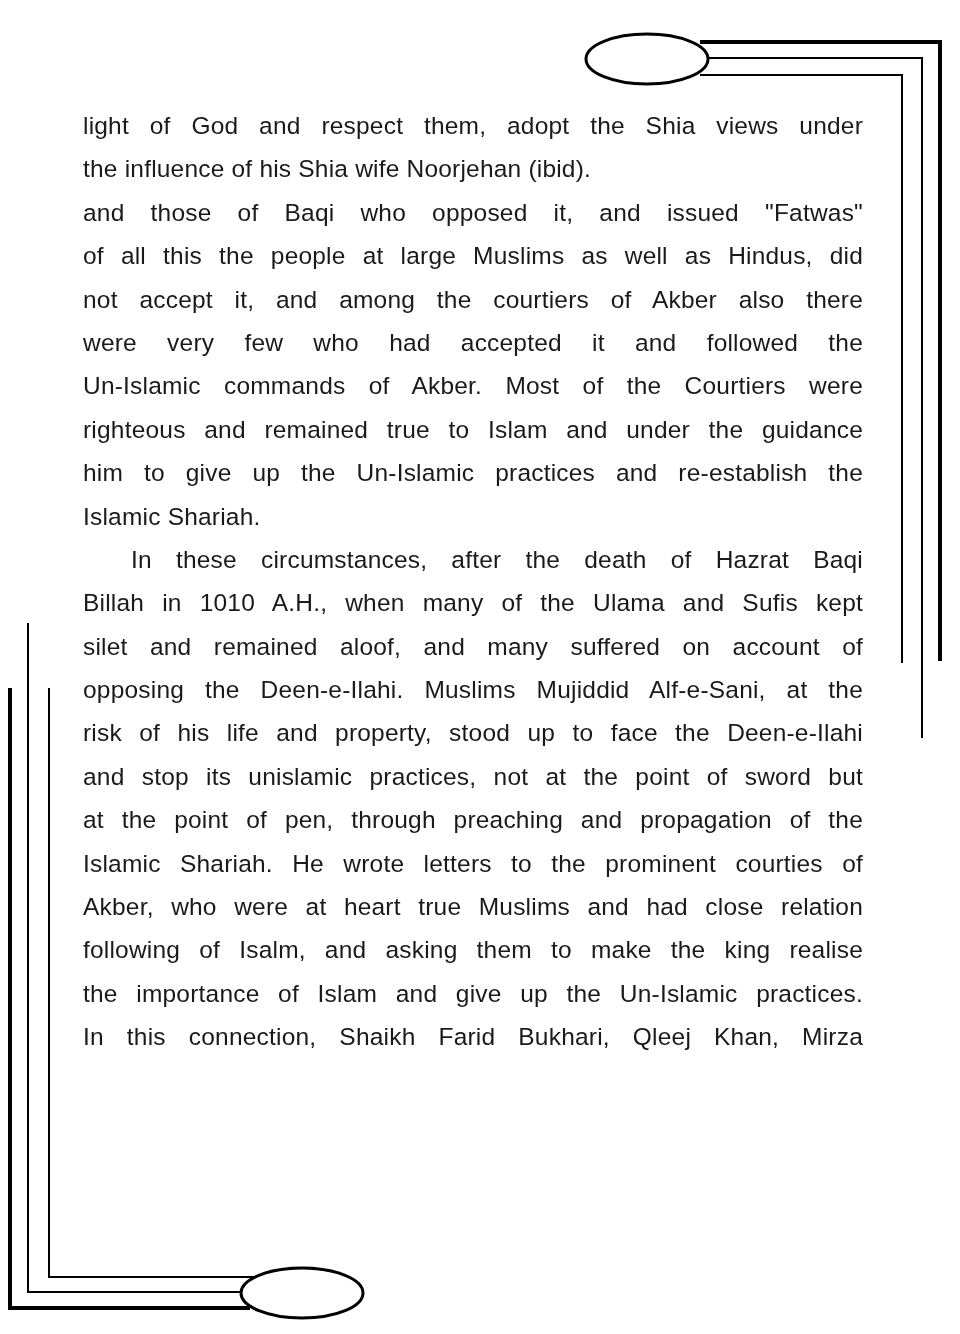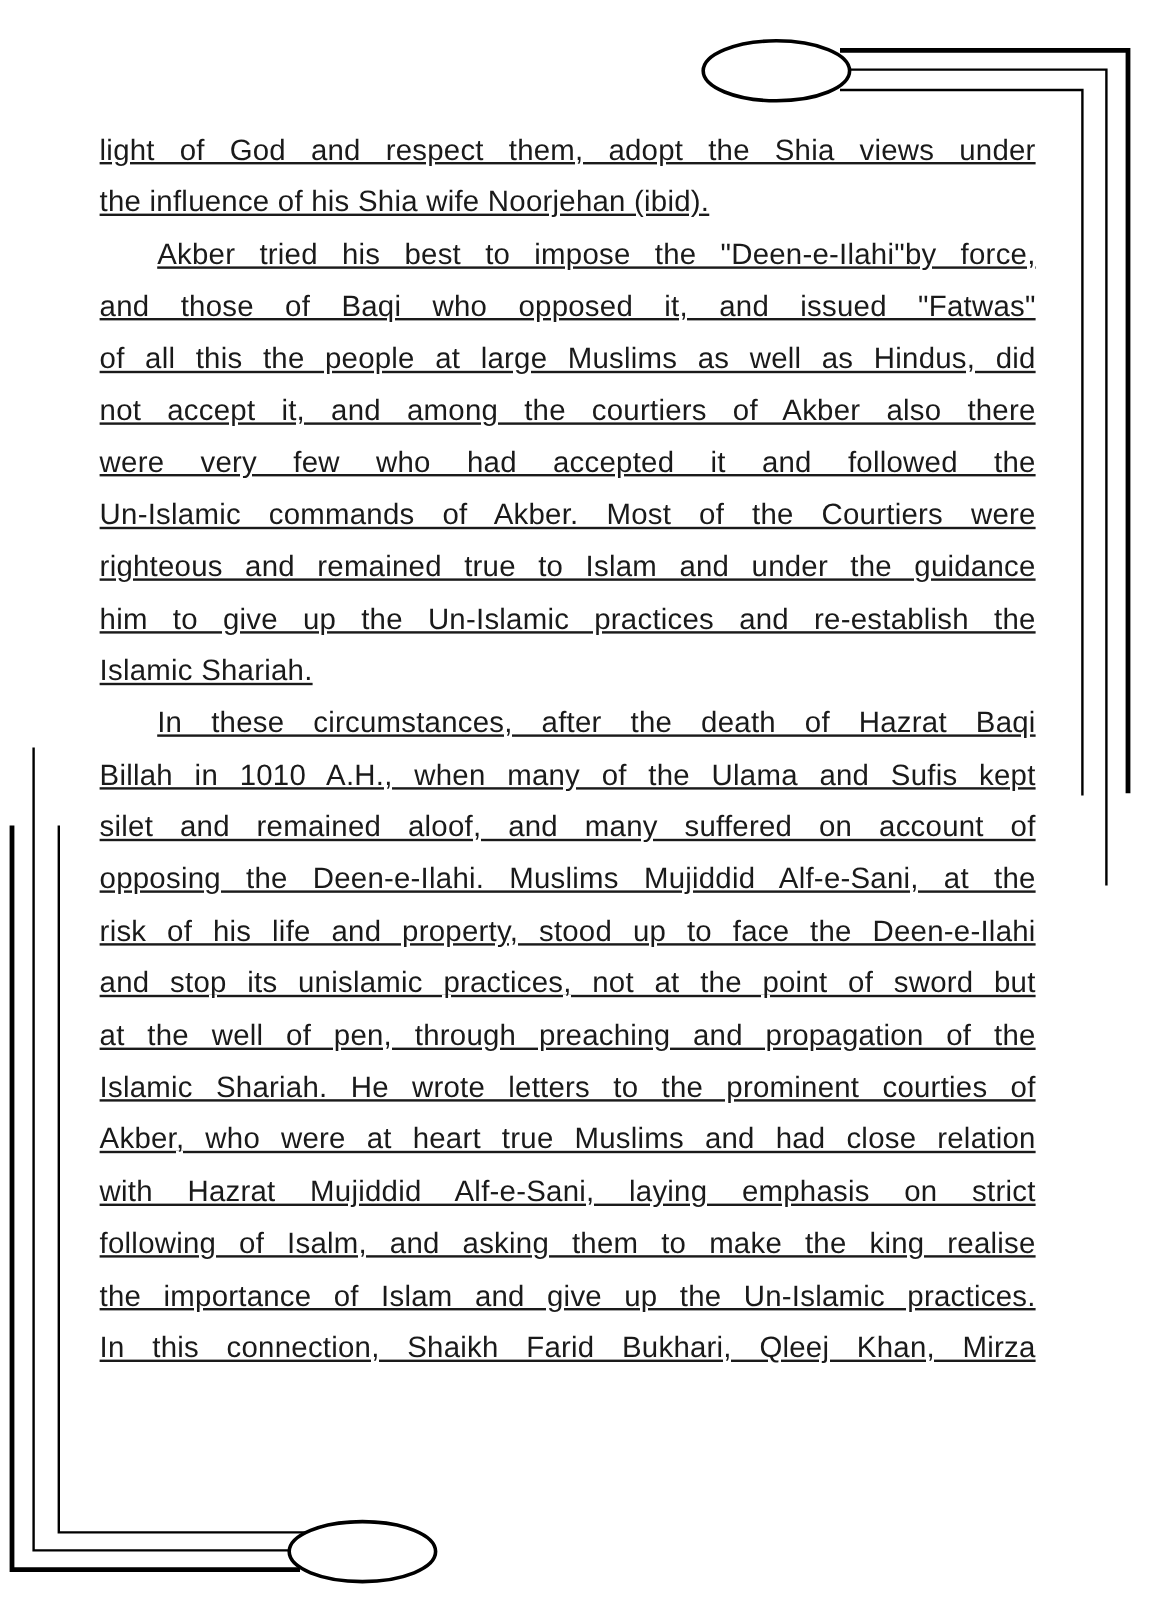--- a/index.html
+++ b/index.html
@@ -9,21 +9,20 @@
     .text-block {
       position: absolute;
       left: 83px;
       top: 104px;
       width: 780px;
       font-family: "Liberation Sans", sans-serif;
       font-size: 24.5px;
       line-height: 43.4px;
       color: #1a1a1a;
       letter-spacing: 0.2px;
-      text-decoration: underline;
     }
     .line {
       display: block;
       height: 43.4px;
       white-space: nowrap;
       text-align: justify;
       text-align-last: justify;
     }
     .line.last { text-align-last: left; }
     .line.indent { padding-left: 48px; }
@@ -46,36 +45,34 @@
       <polyline points="10,688 10,1308 250,1308" fill="none" stroke="#000" stroke-width="4"></polyline>
       <polyline points="28,623 28,1292 245,1292" fill="none" stroke="#000" stroke-width="2"></polyline>
       <polyline points="49,688 49,1277 255,1277" fill="none" stroke="#000" stroke-width="2"></polyline>
     </g>
     <ellipse cx="302" cy="1293" rx="61" ry="25" fill="#fff" stroke="#000" stroke-width="3"></ellipse>
   </svg>
 
   <div class="text-block" id="text-block">
       <span class="line">light of God and respect them, adopt the Shia views under</span>
       <span class="line last">the influence of his Shia wife Noorjehan (ibid).</span>
-      <span class="line indent">Akber tried his best to impose the "Deen-e-Ilahi"by force,</span>
       <span class="line">and those of Baqi who opposed it, and issued "Fatwas"</span>
       <span class="line">of all this the people at large Muslims as well as Hindus, did</span>
       <span class="line">not accept it, and among the courtiers of Akber also there</span>
       <span class="line">were very few who had accepted it and followed the</span>
       <span class="line">Un-Islamic commands of Akber. Most of the Courtiers were</span>
       <span class="line">righteous and remained true to Islam and under the guidance</span>
       <span class="line">him to give up the Un-Islamic practices and re-establish the</span>
       <span class="line last">Islamic  Shariah.</span>
       <span class="line indent">In these circumstances, after the death of Hazrat Baqi</span>
       <span class="line">Billah in 1010 A.H., when many of the Ulama and Sufis kept</span>
       <span class="line">silet and remained aloof, and many suffered on account of</span>
       <span class="line">opposing the Deen-e-Ilahi. Muslims Mujiddid Alf-e-Sani, at the</span>
       <span class="line">risk of his life and property, stood up to face the Deen-e-Ilahi</span>
       <span class="line">and stop its unislamic practices, not at the point of sword but</span>
-      <span class="line">at the well of pen, through preaching and propagation of the</span>
+      <span class="line">at the point of pen, through preaching and propagation of the</span>
       <span class="line">Islamic Shariah. He wrote letters to the prominent courties of</span>
       <span class="line">Akber, who were at heart true Muslims and had close relation</span>
-      <span class="line">with Hazrat Mujiddid Alf-e-Sani, laying emphasis on strict</span>
       <span class="line">following of Isalm, and asking them to make the king realise</span>
       <span class="line">the importance of Islam and give up the Un-Islamic practices.</span>
       <span class="line">In this connection, Shaikh Farid Bukhari, Qleej Khan, Mirza</span>
     </div>
 </div>
 
 </body></html>

